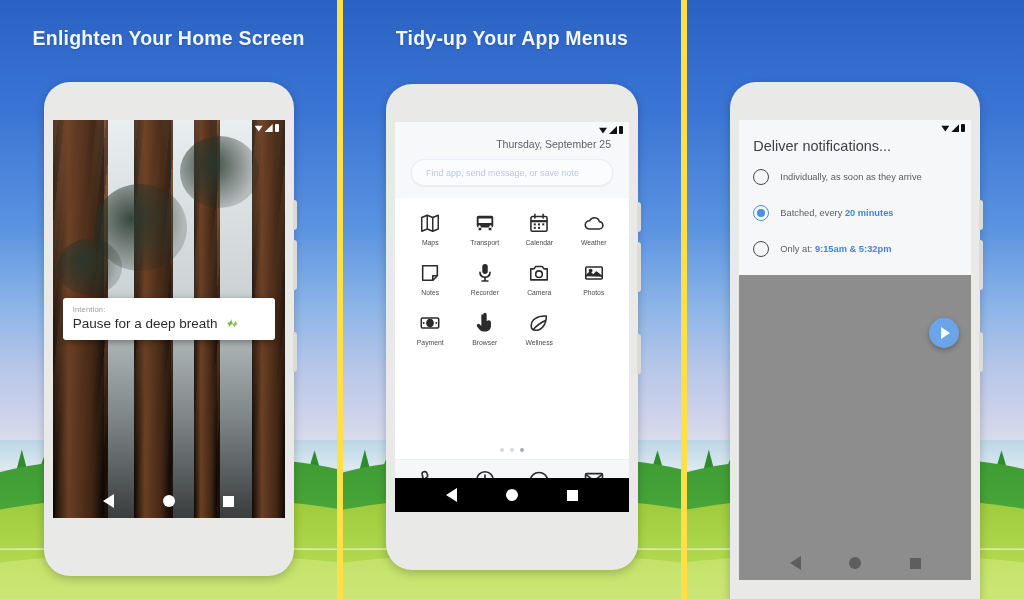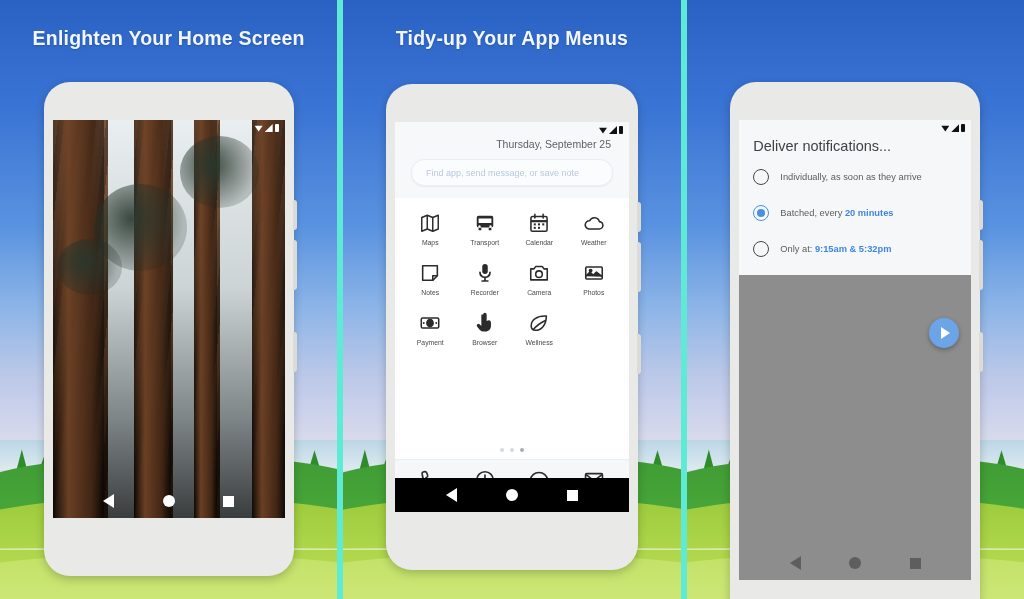--- a/index.html
+++ b/index.html
@@ -1,18 +1,18 @@
 <!DOCTYPE html>
 <html><head>
 <meta charset="utf-8">
 <style>
   html,body{margin:0;padding:0;background:#fff;}
   body{width:1024px;height:599px;overflow:hidden;font-family:"Liberation Sans",sans-serif;}
 
-  .screens{position:relative;width:1024px;height:599px;display:flex;gap:6px;background:#5eead4;}
+  .screens{position:relative;width:1024px;height:599px;display:flex;gap:6px;background:#fde047;}
 
   .panel{position:relative;flex:1 1 0;height:599px;overflow:hidden;background:#2f6fd0;}
 
   
   .sky{position:absolute;left:0;top:0;right:0;height:100%;
        background:linear-gradient(180deg,#2a62c4 0%,#3a74d4 18%,#5a93e0 38%,#8fb6e8 52%,#b9c7e8 62%,#cfd4ec 70%,#d9dcec 74%);}
   .water{position:absolute;left:0;right:0;top:73.5%;height:5%;
        background:linear-gradient(180deg,#bcd6e6 0%,#cfe2ec 60%,#dfe9ef 100%);}
   .hill-dark{position:absolute;left:-10%;right:-10%;top:76%;height:26%;
        background:linear-gradient(180deg,#3f9b34 0%,#4aa83a 45%,#57b341 100%);
@@ -171,20 +171,34 @@
           <div class="foliage" style="left:55%;top:4%;width:34%;height:18%;"></div>
           <div class="foliage" style="left:2%;top:30%;width:28%;height:14%;"></div>
         </div>
 
         <div class="statusbar light">
           <i class="sb-wifi"></i>
           <i class="sb-sig"></i>
           <i class="sb-bat"></i>
         </div>
 
+        <div class="intention">
+          <div class="lbl">Intention:</div>
+          <div class="txt">
+            <span>Pause for a deep breath</span>
+            <span class="leaf-emoji">
+              <svg viewBox="0 0 24 24">
+                  <g fill="#6fbf3b">
+                    <path d="M12 3c-1 4-4 6-7 7 2 1 3 3 3 6 2-3 4-5 7-6-2-1-3-4-3-7z"></path>
+                    <path d="M19 6c-1 3-3 5-6 6 2 1 3 2 3 5 2-3 3-5 6-6-2-1-3-3-3-5z" opacity=".85"></path>
+                  </g>
+                </svg>
+            </span>
+          </div>
+        </div>
 
         <div class="navbar onphoto">
           <div class="nv-back"></div>
           <div class="nv-home"></div>
           <div class="nv-rec"></div>
         </div>
       </div>
     </div>
   </div>
 

